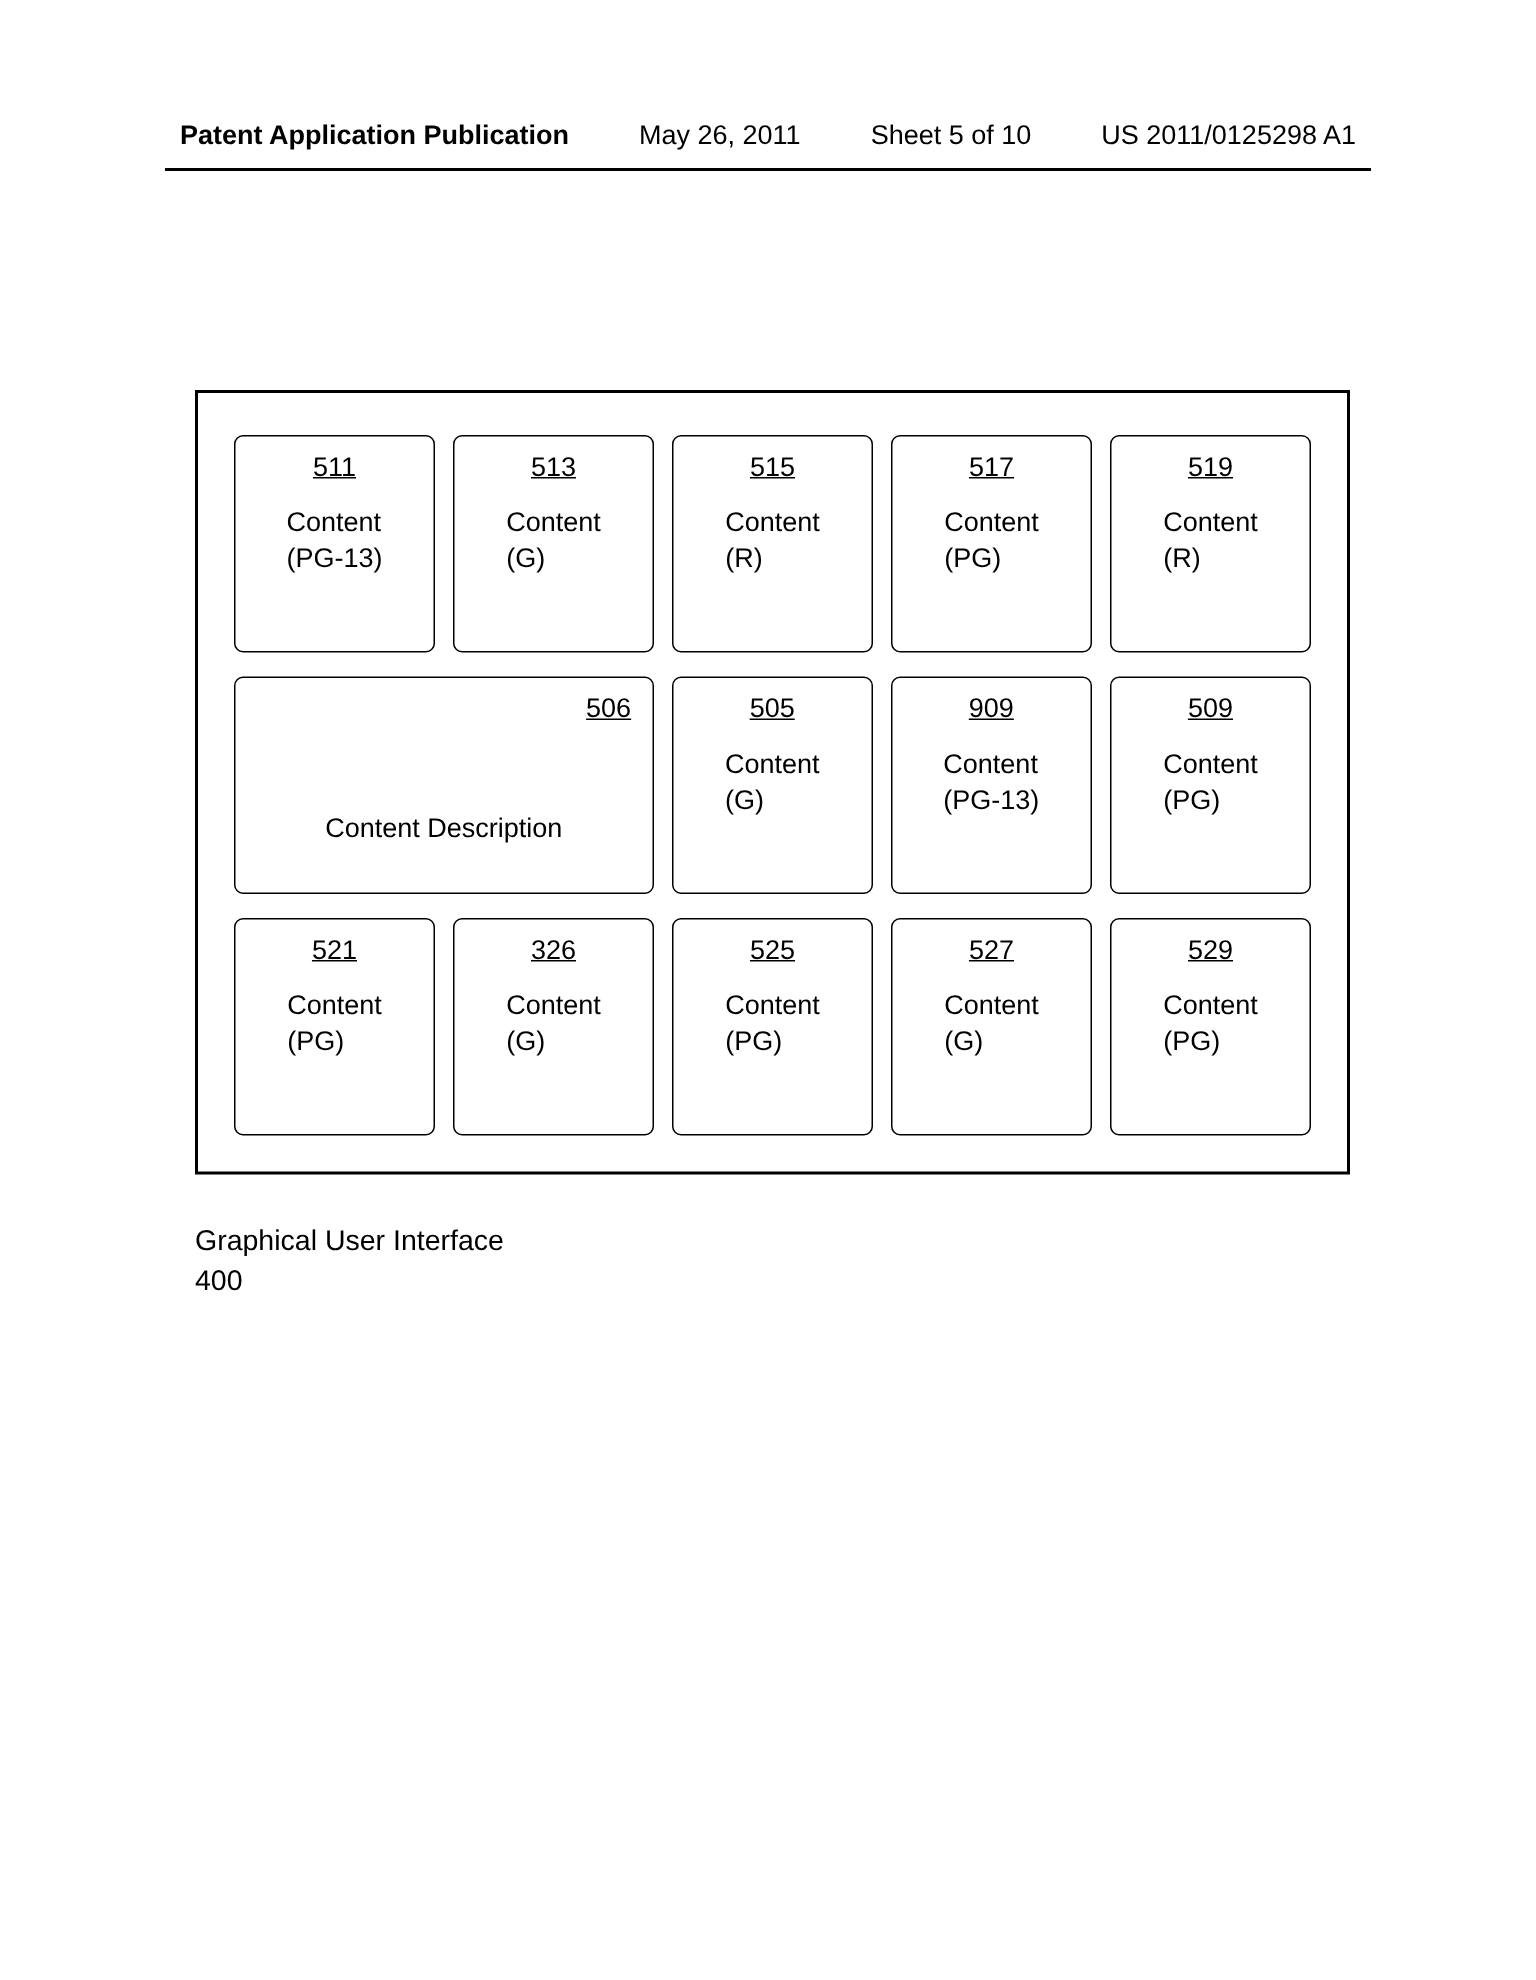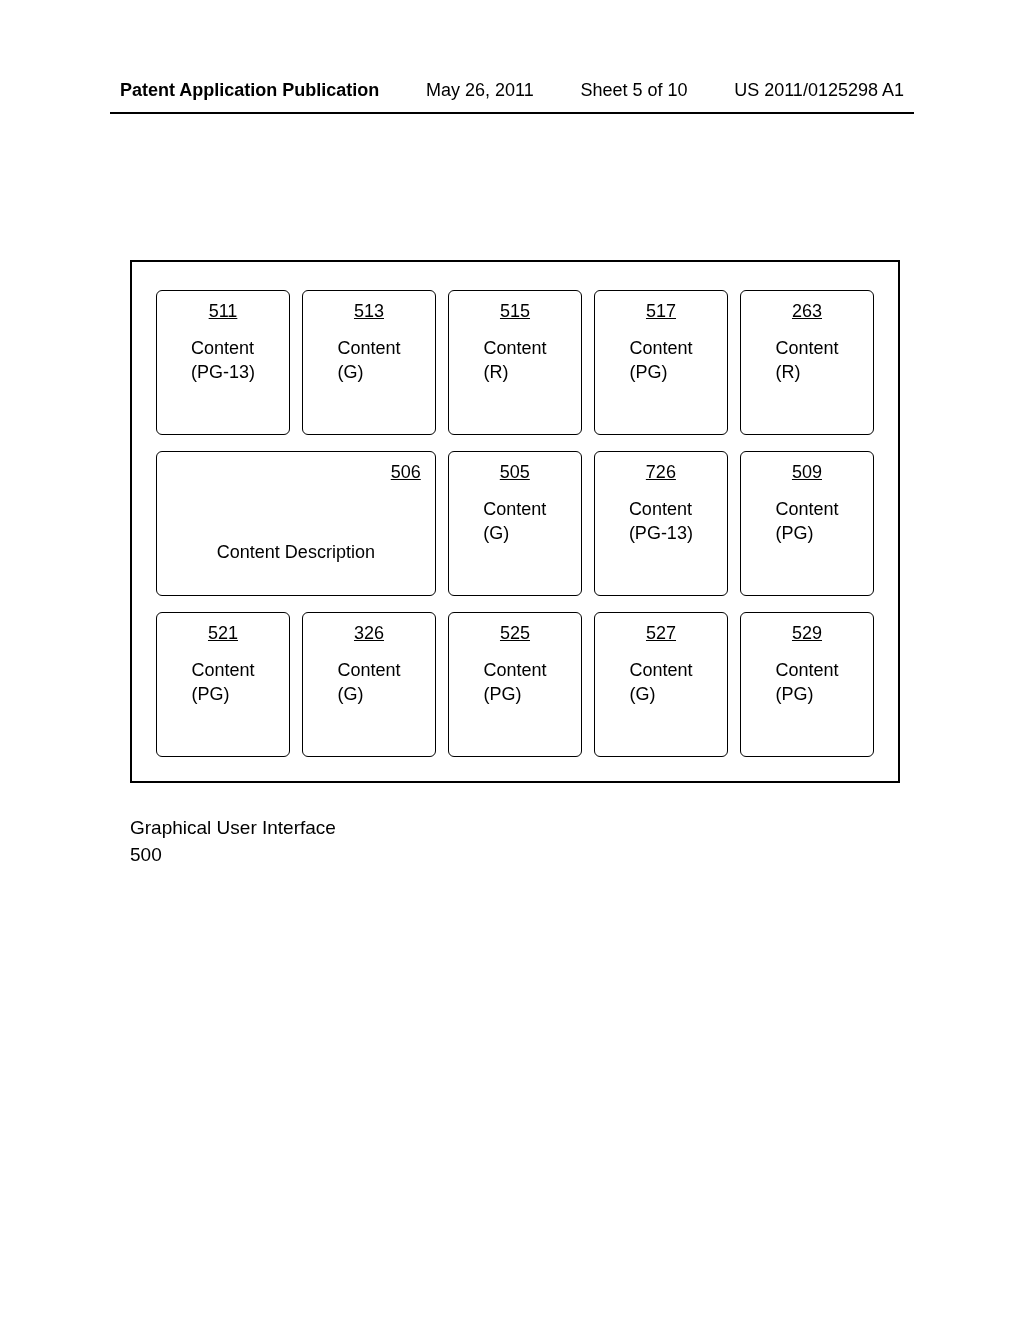--- a/index.html
+++ b/index.html
@@ -140,35 +140,35 @@
         </div>
         <div class="tile">
           <div class="ref">515</div>
           <div class="label">Content<br>(R)</div>
         </div>
         <div class="tile">
           <div class="ref">517</div>
           <div class="label">Content<br>(PG)</div>
         </div>
         <div class="tile">
-          <div class="ref">263</div>
+          <div class="ref">519</div>
           <div class="label">Content<br>(R)</div>
         </div>
       </div>
       <div class="row">
         <div class="tile tile-wide">
           <div class="ref">506</div>
           <div class="label">Content Description</div>
         </div>
         <div class="tile">
           <div class="ref">505</div>
           <div class="label">Content<br>(G)</div>
         </div>
         <div class="tile">
-          <div class="ref">726</div>
+          <div class="ref">909</div>
           <div class="label">Content<br>(PG-13)</div>
         </div>
         <div class="tile">
           <div class="ref">509</div>
           <div class="label">Content<br>(PG)</div>
         </div>
       </div>
       <div class="row">
         <div class="tile">
           <div class="ref">521</div>
@@ -188,17 +188,17 @@
         </div>
         <div class="tile">
           <div class="ref">529</div>
           <div class="label">Content<br>(PG)</div>
         </div>
       </div>
     </div>
 
   <div class="caption-block">
     <div>Graphical User Interface</div>
-    <div>500</div>
+    <div>400</div>
   </div>
 
 
 </div>
 
 </body></html>

